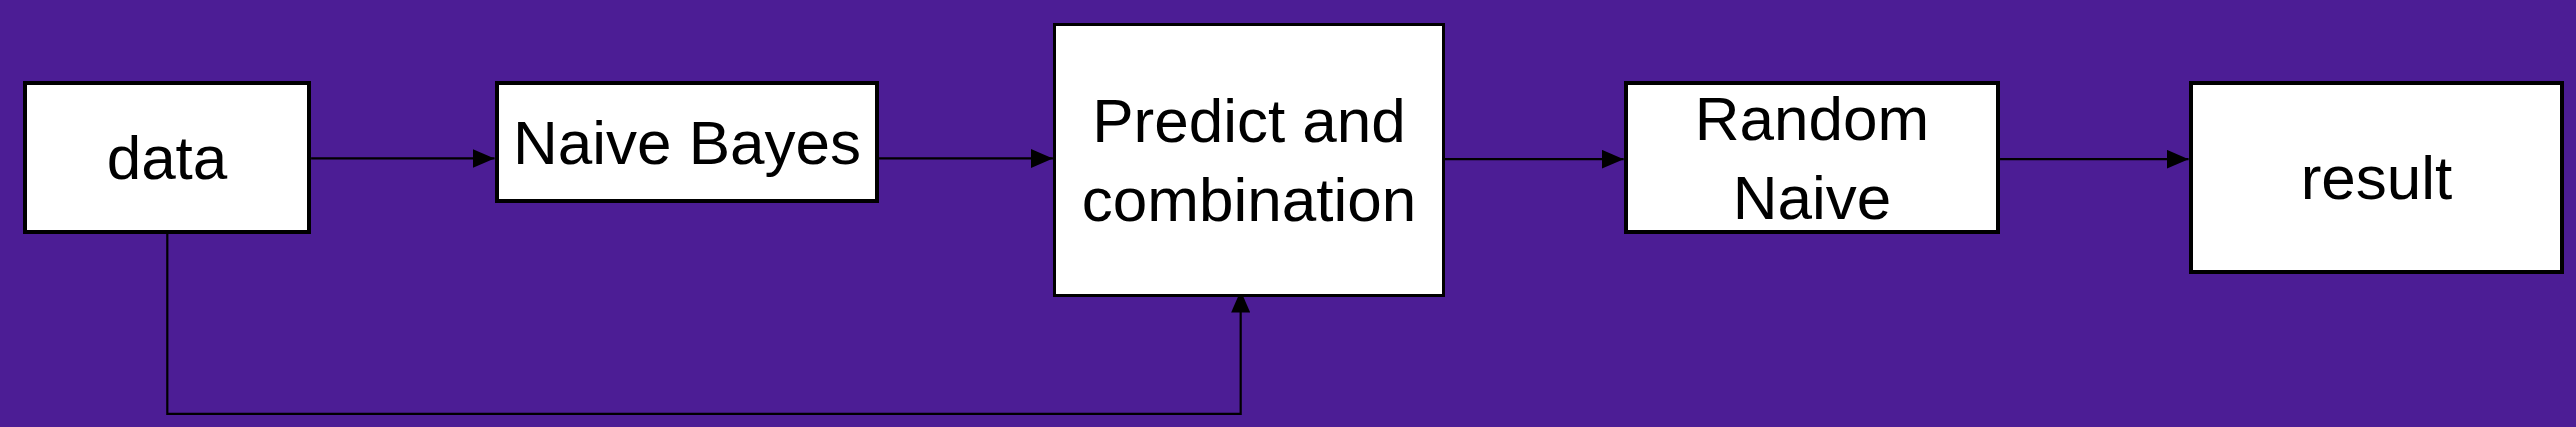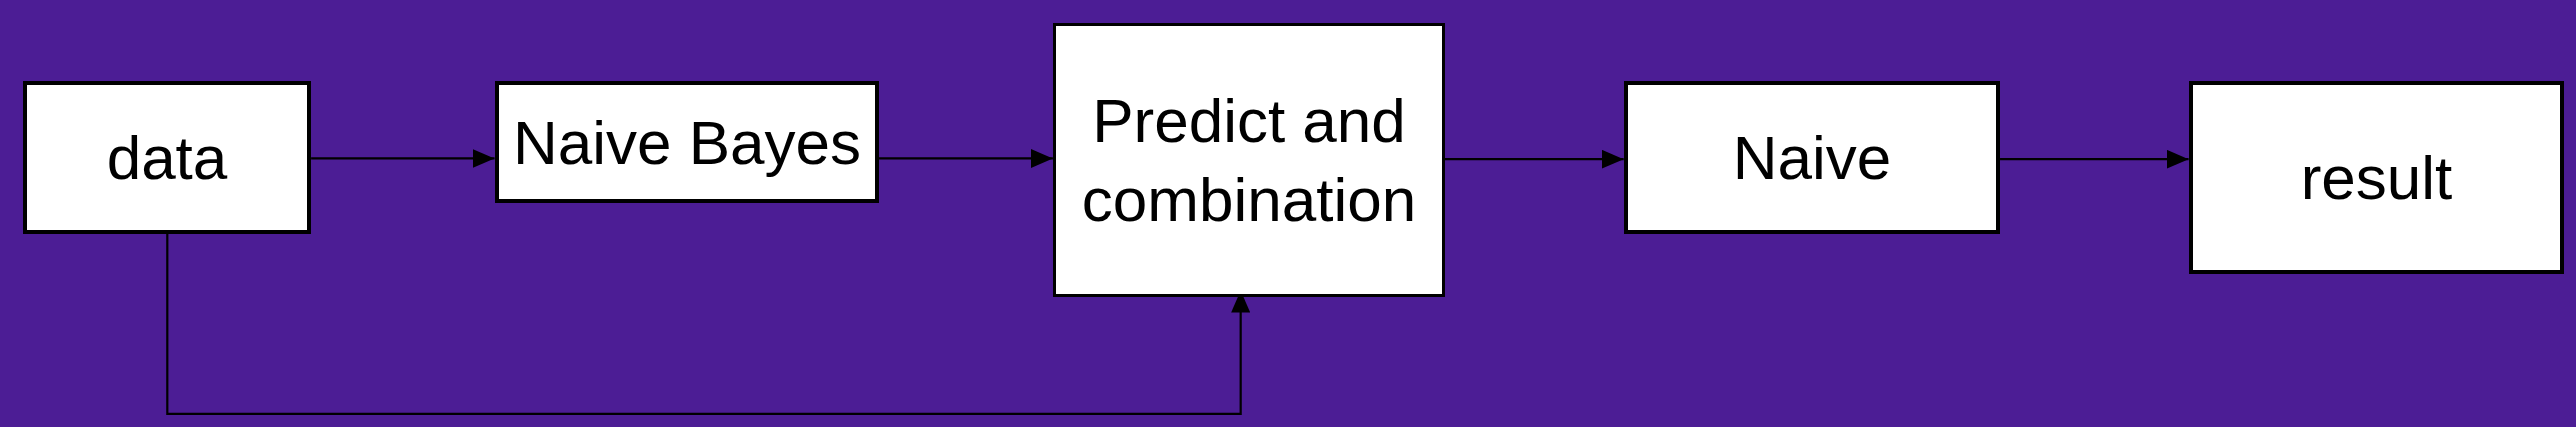--- a/index.html
+++ b/index.html
@@ -72,20 +72,21 @@
   <div class="node" id="node-naive-bayes">
     <span>Naive Bayes</span>
   </div>
 
   <div class="node" id="node-predict">
     <span>Predict and</span>
     <span>combination</span>
   </div>
 
   <div class="node" id="node-random-forest">
+    <span>Random</span>
     <span>Naive</span>
   </div>
 
   <div class="node" id="node-result">
     <span>result</span>
   </div>
 
 </div>
 
 

